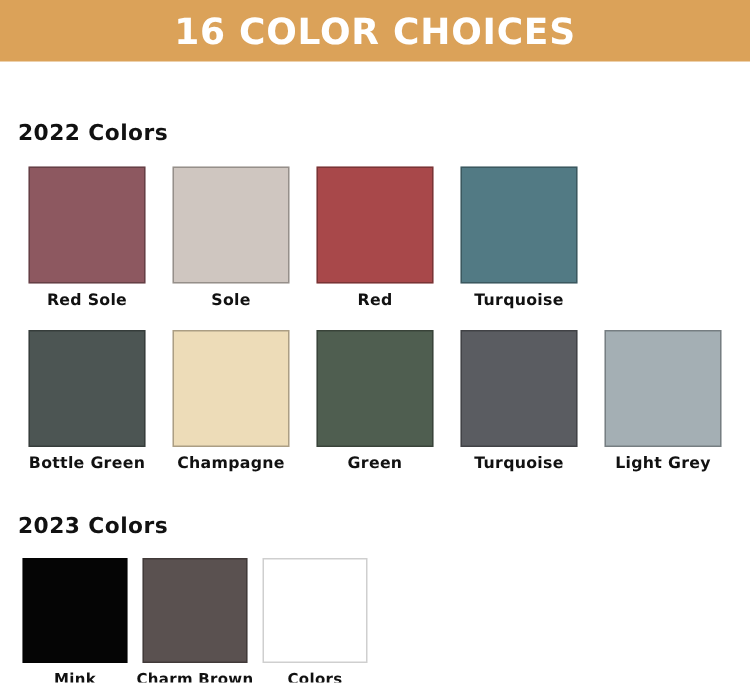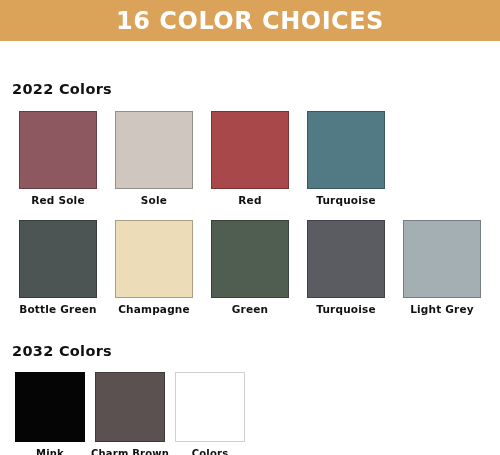--- a/index.html
+++ b/index.html
@@ -146,21 +146,21 @@
           <div class="swatch-label">Turquoise</div>
         </div>
         <div class="swatch-cell">
           <div class="swatch-chip" style="background: rgb(164, 175, 180);"></div>
           <div class="swatch-label">Light Grey</div>
         </div>
       </div>
   </div>
 
   <div class="section" id="section-2023">
-    <div class="section-title">2032 Colors</div>
+    <div class="section-title">2023 Colors</div>
     <div class="swatch-row six" id="row-2023-a">
         <div class="swatch-cell">
           <div class="swatch-chip" style="background: rgb(5, 5, 5);"></div>
           <div class="swatch-label">Mink</div>
         </div>
         <div class="swatch-cell">
           <div class="swatch-chip" style="background: rgb(90, 81, 80);"></div>
           <div class="swatch-label">Charm Brown</div>
         </div>
         <div class="swatch-cell">

